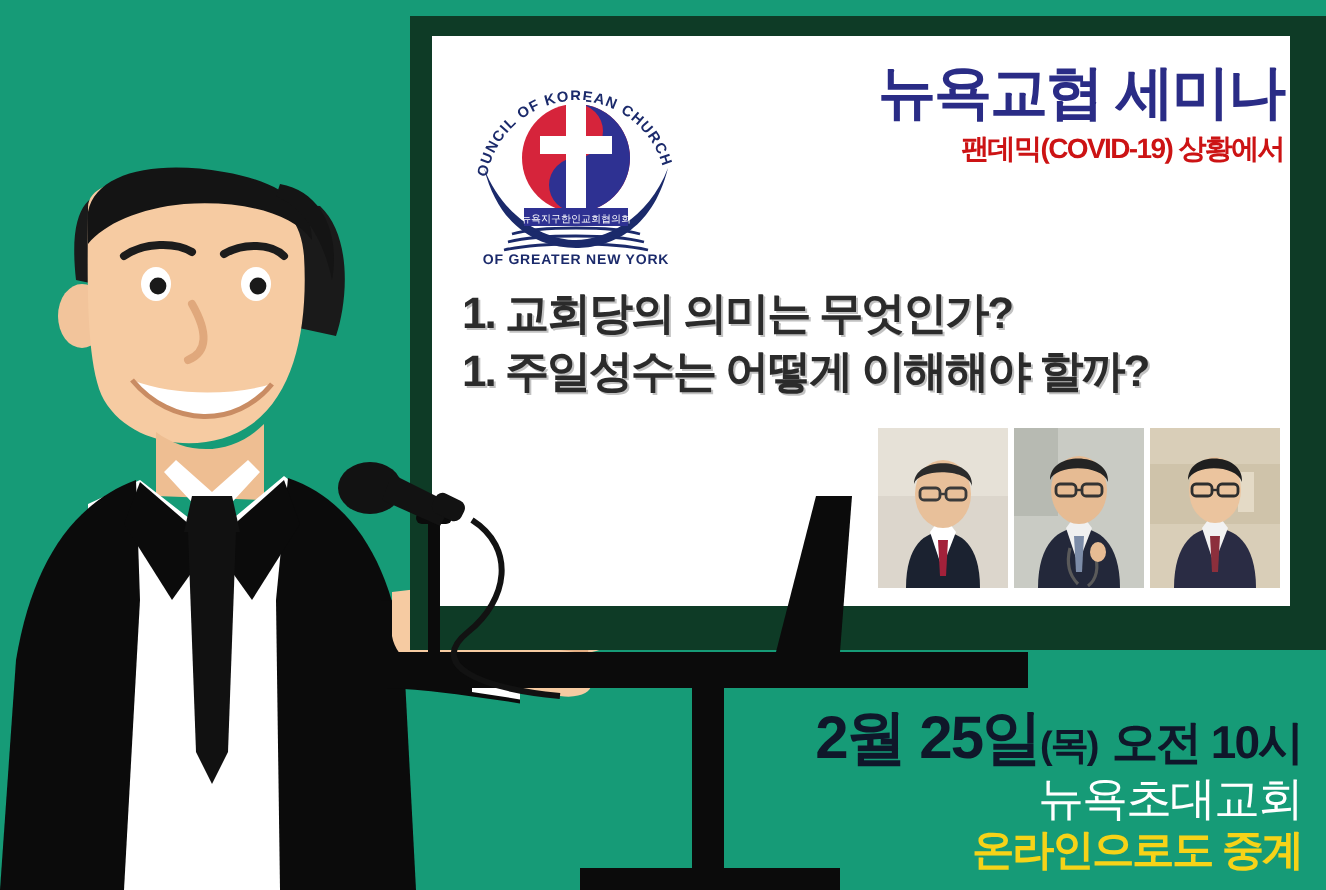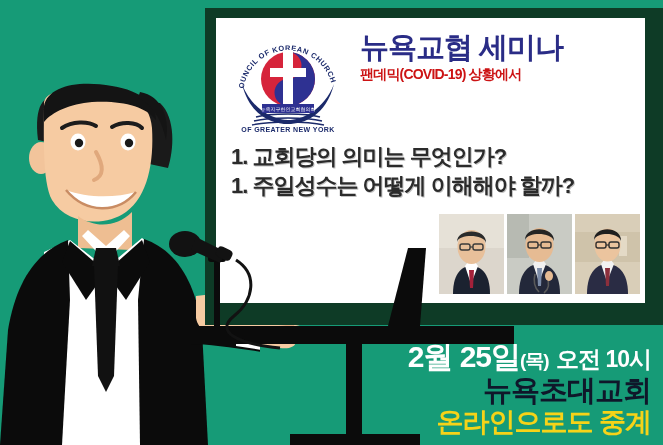--- a/index.html
+++ b/index.html
@@ -22,21 +22,21 @@
   }
   .board-inner{
     position:absolute;left:216px;top:18px;width:429px;height:285px;
     background:#FFFFFF;
     overflow:hidden;
   }
 
   .logo{position:absolute;left:18px;top:6px;width:108px;height:110px;}
 
   .title-block{
-    position:absolute;left:144px;top:14px;width:296px;text-align:left;
+    position:absolute;left:130px;top:14px;width:296px;text-align:right;
   }
   .seminar-title{
     font-size:29px;font-weight:bold;letter-spacing:-1px;
     color:#2A2C86;line-height:1.05;white-space:nowrap;
   }
   .seminar-sub{
     margin-top:5px;
     font-size:14px;font-weight:bold;letter-spacing:-0.8px;
     color:#CC1314;line-height:1.1;white-space:nowrap;
   }
@@ -56,33 +56,33 @@
     display:flex;gap:3px;
   }
   .photo{width:65px;height:80px;overflow:hidden;position:relative;}
 
   
   .bottom-copy{
     position:absolute;right:12px;bottom:8px;text-align:right;
     line-height:1.06;
   }
   .b-date{
-    font-size:30px;font-weight:bold;color:#ffffff;letter-spacing:-1px;
+    font-size:30px;font-weight:bold;color:#0f172a;letter-spacing:-1px;
     white-space:nowrap;
   }
   .b-date .small{font-size:19px;}
   .b-date .mid{font-size:23px;font-weight:bold;}
   .b-church{
     margin-top:2px;
-    font-size:29px;font-weight:bold;color:#0f172a;letter-spacing:-1px;
+    font-size:23px;font-weight:normal;color:#ffffff;letter-spacing:-1px;
     white-space:nowrap;
   }
   .b-online{
     margin-top:3px;
-    font-size:27px;font-weight:bold;color:#F6D318;letter-spacing:-1px;
+    font-size:21px;font-weight:bold;color:#F6D318;letter-spacing:-1px;
     white-space:nowrap;
   }
 
   
   .stage{position:absolute;left:150px;top:230px;width:420px;height:215px;}
 </style>
 </head>
 <body>
 
 <div id="poster">

